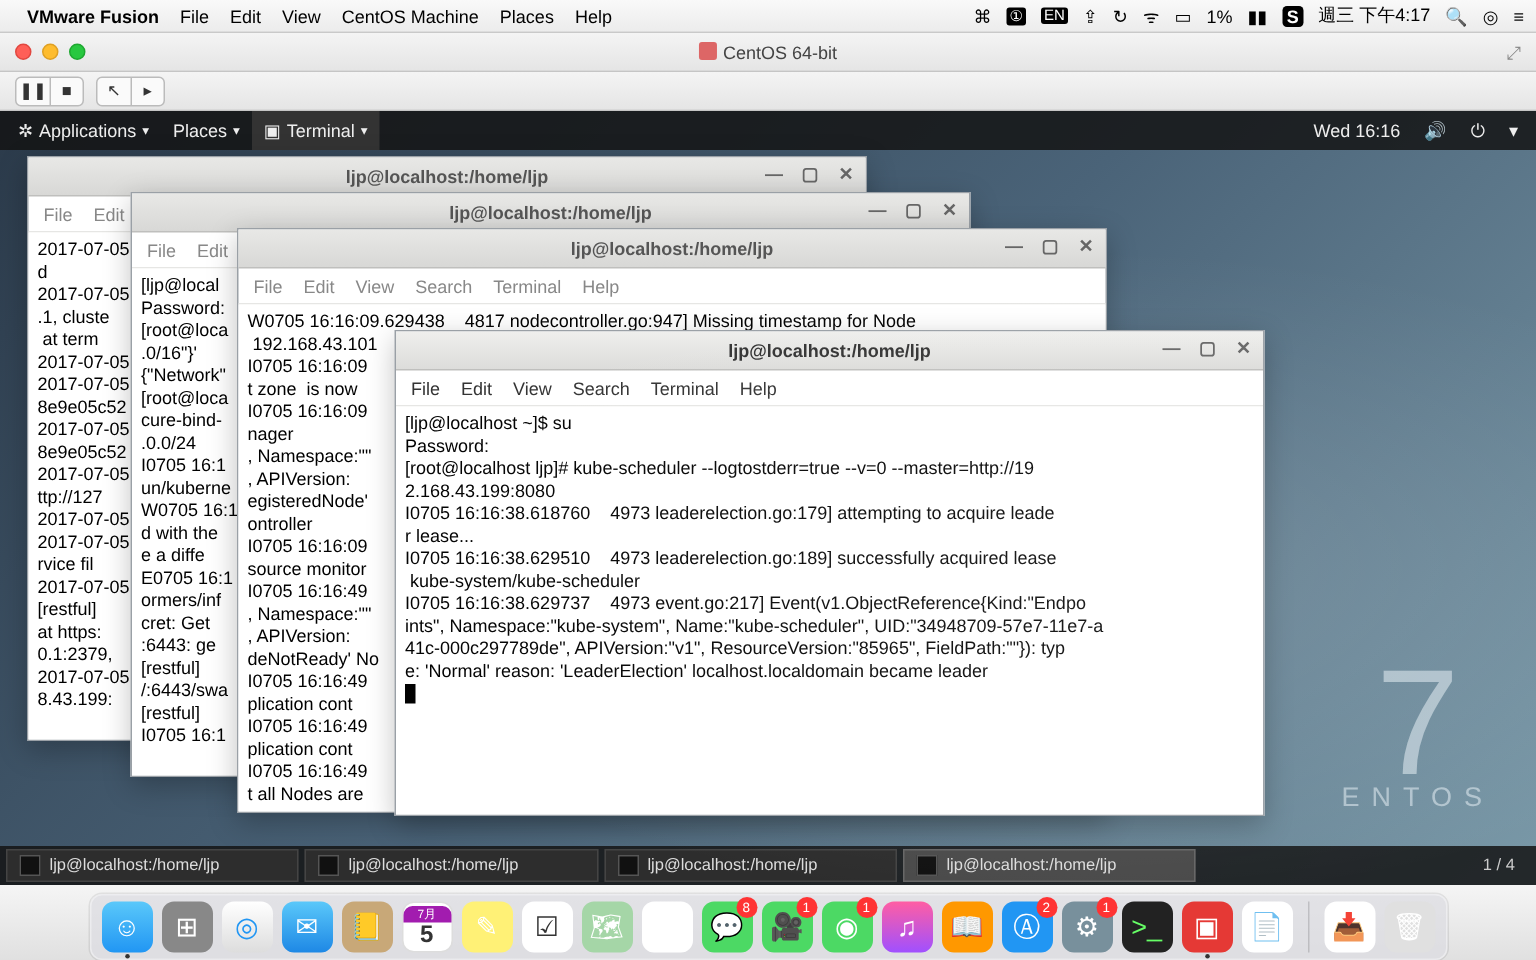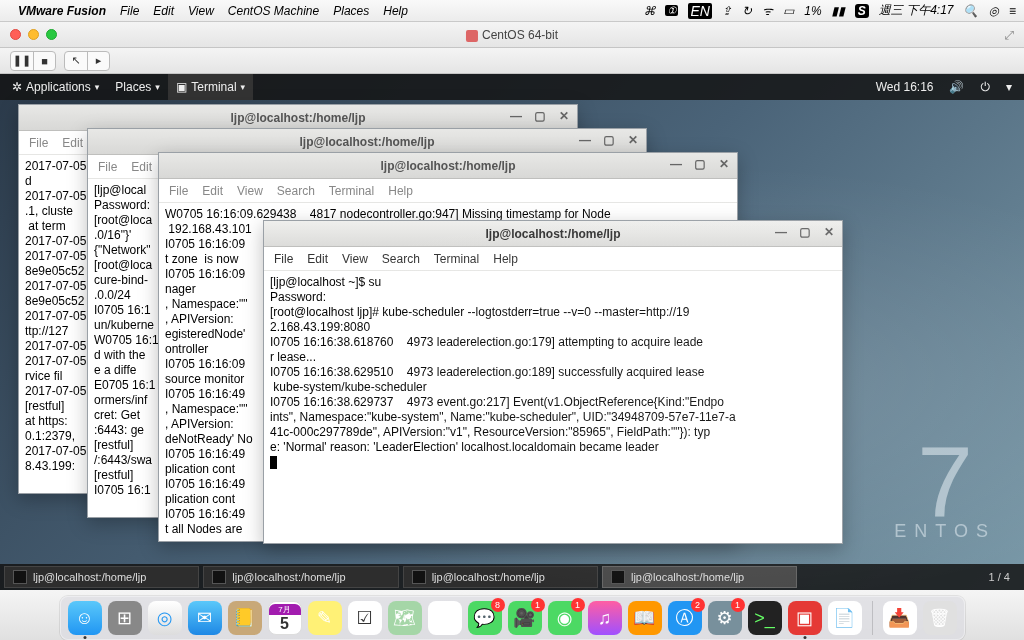--- a/index.html
+++ b/index.html
@@ -1,33 +1,33 @@
 <!DOCTYPE html>
 <html><head>
 <meta charset="utf-8">
 <style>
 * { margin: 0; padding: 0; box-sizing: border-box; font-family: -apple-system, "Helvetica Neue", Arial, sans-serif; }
 body { width: 1024px; height: 640px; overflow: hidden; background: #f5f5f5; position: relative; }
 
 
-.mac-menubar { height: 22px; background: linear-gradient(#f9f9f9,#ececec); border-bottom: 1px solid #c9c9c9; display: flex; align-items: center; font-size: 12px; padding: 0 8px; font-style: italic; }
+.mac-menubar { height: 22px; background: linear-gradient(#f9f9f9,#ececec); border-bottom: 1px solid #c9c9c9; display: flex; align-items: center; font-size: 12px; padding: 0 8px; }
 .mac-menubar .apple { margin-right: 10px; font-size: 14px; }
 .mac-menubar .app-name { font-weight: 600; margin-right: 14px; }
 .mac-menubar .mitem { margin-right: 14px; }
 .mac-menubar .spacer { flex: 1; }
 .mac-menubar .ritem { margin-left: 10px; font-size: 12px; }
 
 
 .vmw-titlebar { height: 26px; background: linear-gradient(#f4f4f4,#e5e5e5); border-bottom: 1px solid #c5c5c5; display: flex; align-items: center; position: relative; }
 .traffic { display: flex; gap: 7px; margin-left: 10px; }
 .tl { width: 11px; height: 11px; border-radius: 50%; }
 .tl.red { background: #ff5f57; border: 1px solid #e14840; }
 .tl.yel { background: #febc2e; border: 1px solid #dfa023; }
 .tl.grn { background: #28c840; border: 1px solid #1ea830; }
-.vmw-title { position: absolute; left: 50%; transform: translateX(-50%); font-size: 12px; color: #444; display: flex; align-items: flex-end; gap: 4px;}
+.vmw-title { position: absolute; left: 50%; transform: translateX(-50%); font-size: 12px; color: #444; display: flex; align-items: flex-start; gap: 4px;}
 .vmw-title .miniicon { width:12px; height:12px; background:#d66; border-radius:2px; display:inline-block; }
 .vmw-fullscreen { position: absolute; right: 10px; color: #888; font-size: 12px;}
 
 .vmw-toolbar { height: 26px; background: linear-gradient(#f4f4f4,#e5e5e5); border-bottom: 1px solid #c5c5c5; display:flex; align-items:center; padding-left:10px; gap:8px; }
 .vmw-btn-group { display:flex; border:1px solid #bbb; border-radius:4px; overflow:hidden; background:#fafafa; }
 .vmw-btn { width:22px; height:18px; display:flex; align-items:center; justify-content:center; font-size:11px; color:#333; }
 .vmw-btn + .vmw-btn { border-left:1px solid #bbb; }
 
 
 .centos { position: absolute; top: 74px; left: 0; right: 0; bottom: 50px; background: linear-gradient(135deg,#2b3a4a 0%, #4a6378 50%, #7a99a8 100%); overflow: hidden; }
@@ -88,21 +88,21 @@
   <span class="app-name">VMware Fusion</span>
   <span class="mitem">File</span>
   <span class="mitem">Edit</span>
   <span class="mitem">View</span>
   <span class="mitem">CentOS Machine</span>
   <span class="mitem">Places</span>
   <span class="mitem">Help</span>
   <span class="spacer"></span>
   <span class="ritem">⌘</span>
   <span class="ritem" style="background:#000;color:#fff;padding:0 2px;border-radius:2px;font-size:10px;">①</span>
-  <span class="ritem" style="background:#000;color:#fff;padding:0 2px;border-radius:2px;font-size:14px;">EN</span>
+  <span class="ritem" style="background:#000;color:#fff;padding:0 2px;border-radius:2px;font-size:10px;">EN</span>
   <span class="ritem">⇪</span>
   <span class="ritem">↻</span>
   <span class="ritem">ᯤ</span>
   <span class="ritem">▭</span>
   <span class="ritem">1%</span>
   <span class="ritem">▮▮</span>
   <span class="ritem" style="background:#000;color:#fff;padding:0 3px;border-radius:3px;font-weight:bold;">S</span>
   <span class="ritem">週三 下午4:17</span>
   <span class="ritem">🔍</span>
   <span class="ritem">◎</span>

